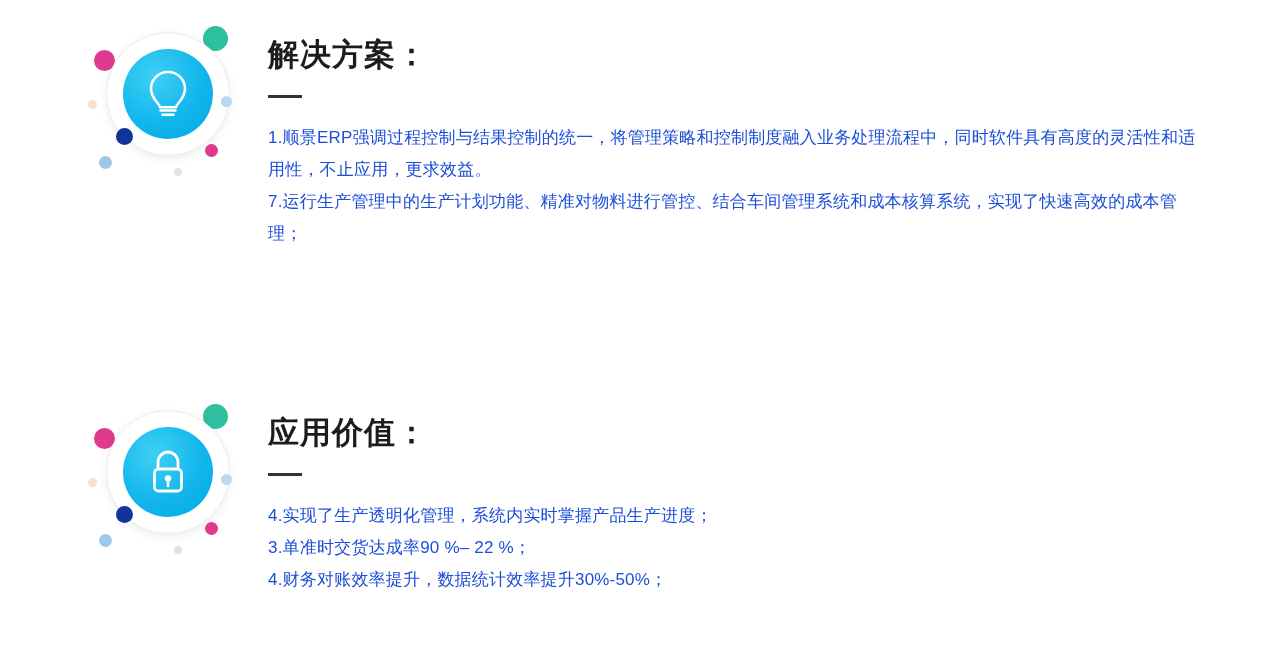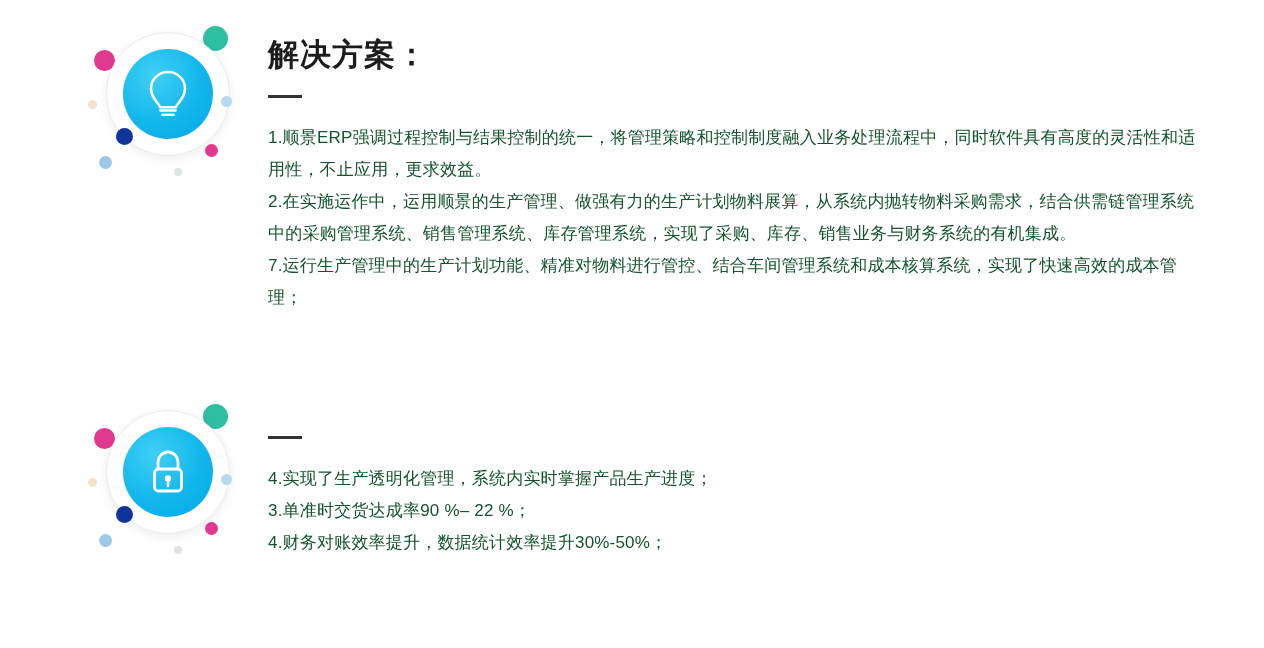--- a/index.html
+++ b/index.html
@@ -98,21 +98,21 @@
   }
   .rule {
     width: 34px;
     height: 3px;
     background: #333333;
     margin: 22px 0 24px 0;
   }
   .para {
     font-size: 17px;
     line-height: 32px;
-    color: #14532d;
+    color: #1d4ed8;
     margin: 0;
     letter-spacing: 0.2px;
   }
   .para p { margin: 0; }
 </style>
 </head>
 <body>
 
 <div class="page">
 
@@ -136,21 +136,20 @@
       <div class="dot dot-lblue"></div>
       <div class="dot dot-grey"></div>
       <div class="dot dot-pink2"></div>
     </div>
 
     <div class="content">
       <h2 class="heading">解决方案：</h2>
       <div class="rule"></div>
       <div class="para">
         <p>1.顺景ERP强调过程控制与结果控制的统一，将管理策略和控制制度融入业务处理流程中，同时软件具有高度的灵活性和适用性，不止应用，更求效益。</p>
-        <p>2.在实施运作中，运用顺景的生产管理、做强有力的生产计划物料展算，从系统内抛转物料采购需求，结合供需链管理系统中的采购管理系统、销售管理系统、库存管理系统，实现了采购、库存、销售业务与财务系统的有机集成。</p>
         <p>7.运行生产管理中的生产计划功能、精准对物料进行管控、结合车间管理系统和成本核算系统，实现了快速高效的成本管理；</p>
       </div>
     </div>
   </div>
 
   <div class="section" id="section-value">
 
     <div class="icon-cluster">
       <div class="dot dot-cream"></div>
       <div class="dot dot-magenta"></div>
@@ -166,20 +165,21 @@
         </svg>
       </div>
       <div class="dot dot-lblue2"></div>
       <div class="dot dot-navy"></div>
       <div class="dot dot-lblue"></div>
       <div class="dot dot-grey"></div>
       <div class="dot dot-pink2"></div>
     </div>
 
     <div class="content">
+      <h2 class="heading">应用价值：</h2>
       <div class="rule"></div>
       <div class="para">
         <p>4.实现了生产透明化管理，系统内实时掌握产品生产进度；</p>
         <p>3.单准时交货达成率90 %– 22 %；</p>
         <p>4.财务对账效率提升，数据统计效率提升30%-50%；</p>
       </div>
     </div>
   </div>
 
 </div>

